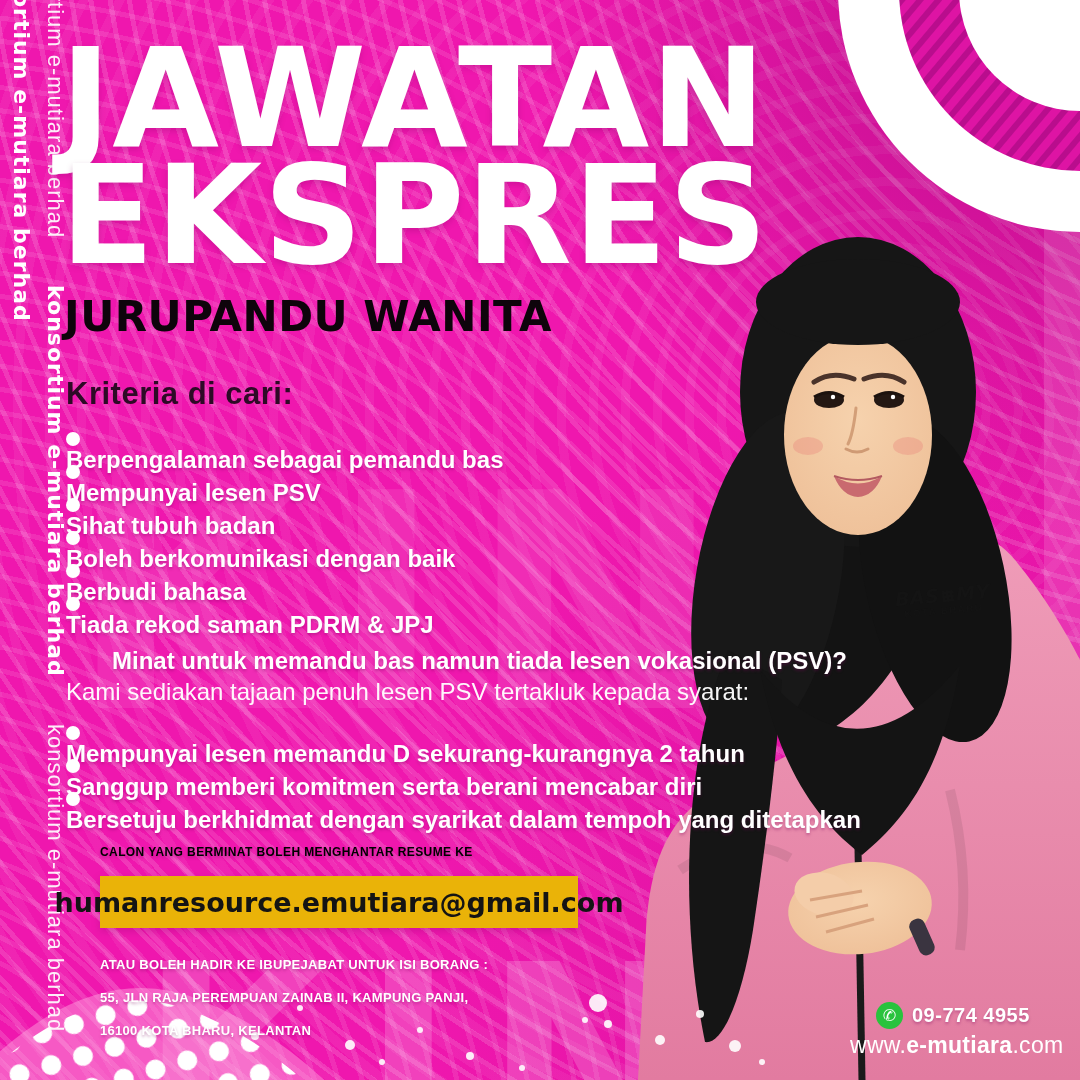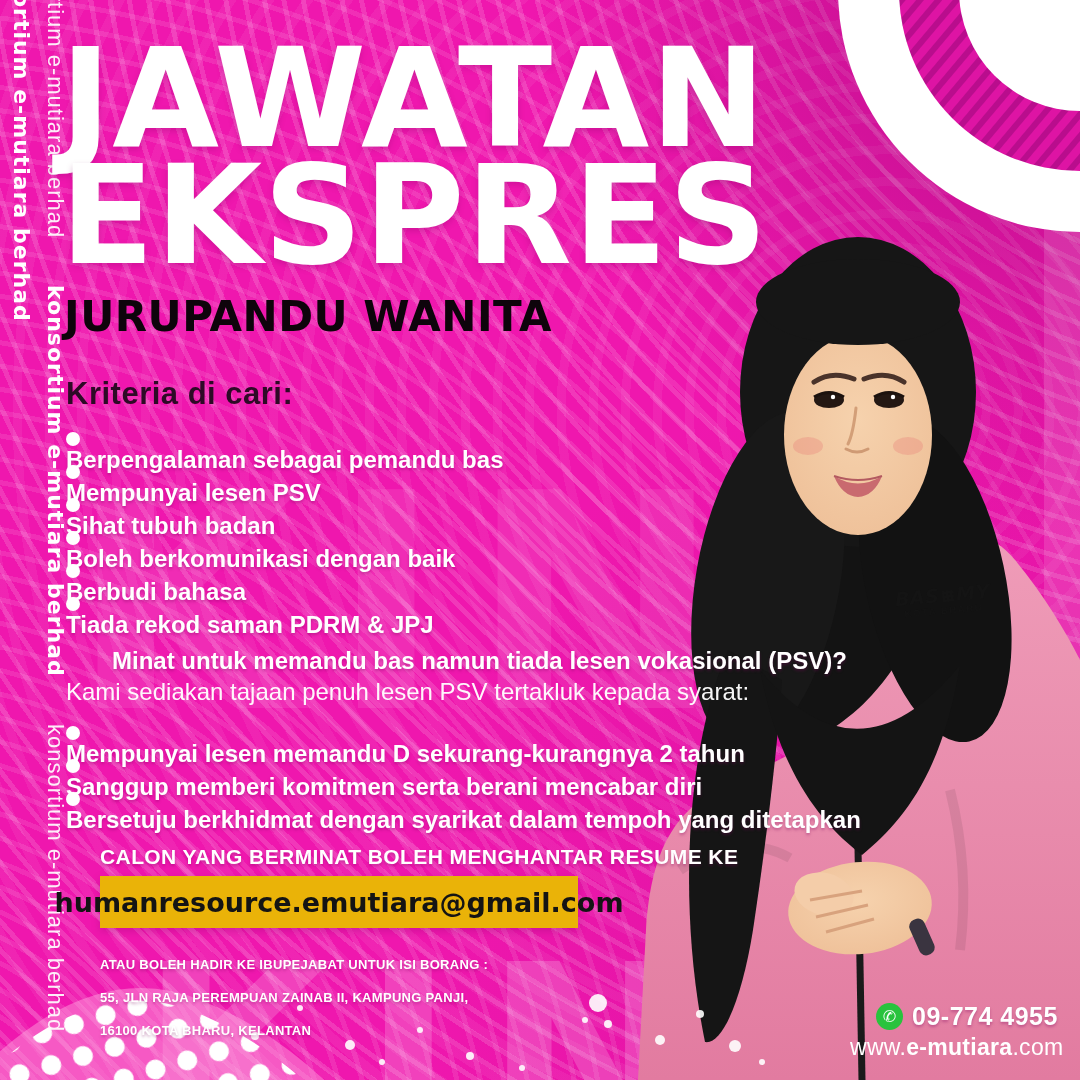--- a/index.html
+++ b/index.html
@@ -56,36 +56,36 @@
   .blist1{top:432px;}
   .blist2{top:726px;}
   .blist li{display:flex;align-items:flex-start;height:33px;margin-bottom:0;
     color:#fff;font-weight:bold;font-size:24px;
     text-shadow:0 2px 3px rgba(120,0,90,.35);flex-direction:column;}
   .blist li .dot{width:14px;height:14px;border-radius:50%;background:#fff;
     margin-right:22px;flex:0 0 auto;}
   .psv{position:absolute;left:66px;top:645px;color:#fff;font-size:24px;line-height:31px;}
   .psv .q{font-weight:bold;text-shadow:0 2px 3px rgba(120,0,90,.35);margin-left:46px;}
   .psv .i{font-weight:400;opacity:.96;}
-  .resume-label{position:absolute;left:100px;top:845px;color:#ffffff;font-weight:bold;
-    font-size:21px;letter-spacing:.4px;text-shadow:0 2px 3px rgba(120,0,90,.35);text-align:right;}
+  .resume-label{position:absolute;left:100px;top:845px;color:#000000;font-weight:bold;
+    font-size:12px;letter-spacing:.4px;text-shadow:0 2px 3px rgba(120,0,90,.35);text-align:right;}
   .email-box{position:absolute;left:100px;top:876px;width:478px;height:52px;
     background:#eab308;display:flex;align-items:center;justify-content:center;
     box-shadow:0 3px 8px rgba(120,0,90,.25);}
   .email-box span{color:#141414;font-family:"DejaVu Sans",sans-serif;font-weight:bold;
     font-size:27px;}
   .address{position:absolute;left:100px;top:948px;color:#fff;font-weight:bold;
     font-size:13px;line-height:33px;letter-spacing:.3px;
     text-shadow:0 2px 3px rgba(120,0,90,.35);}
   .contact{position:absolute;left:850px;top:1002px;width:215px;color:#fff;}
   .contact .row1{display:flex;align-items:center;margin-left:26px;}
   .wa-ic{width:27px;height:27px;border-radius:50%;background:#29c33d;color:#fff;
     display:flex;align-items:center;justify-content:center;font-size:16px;
     margin-right:9px;flex:0 0 auto;}
-  .phone{font-weight:bold;font-size:25px;letter-spacing:.5px;
+  .phone{font-weight:bold;font-size:20px;letter-spacing:.5px;
     text-shadow:0 2px 3px rgba(120,0,90,.35);}
   .website{font-size:23px;margin-top:3px;letter-spacing:.3px;}
   .website .b{font-weight:bold;}
   .footer{position:absolute;left:0;top:1054px;width:100%;text-align:center;
     color:rgba(255,255,255,.94);font-size:12px;font-weight:700;letter-spacing:1.4px;}
 </style>
 </head>
 <body>
 
 <div class="canvas">

